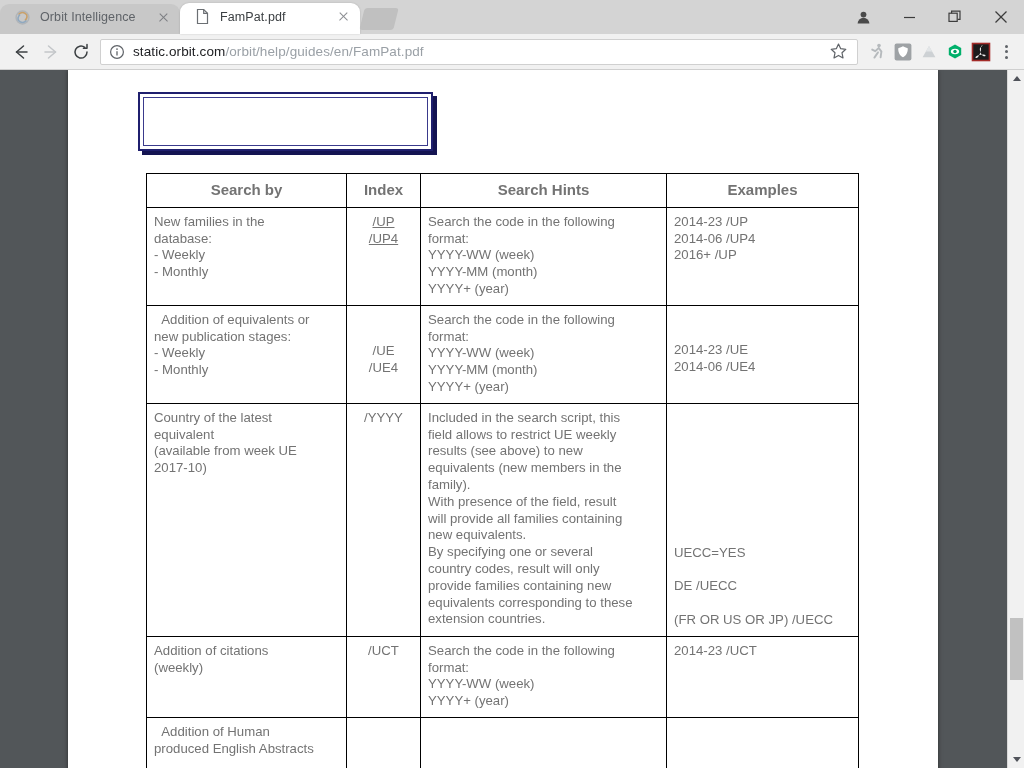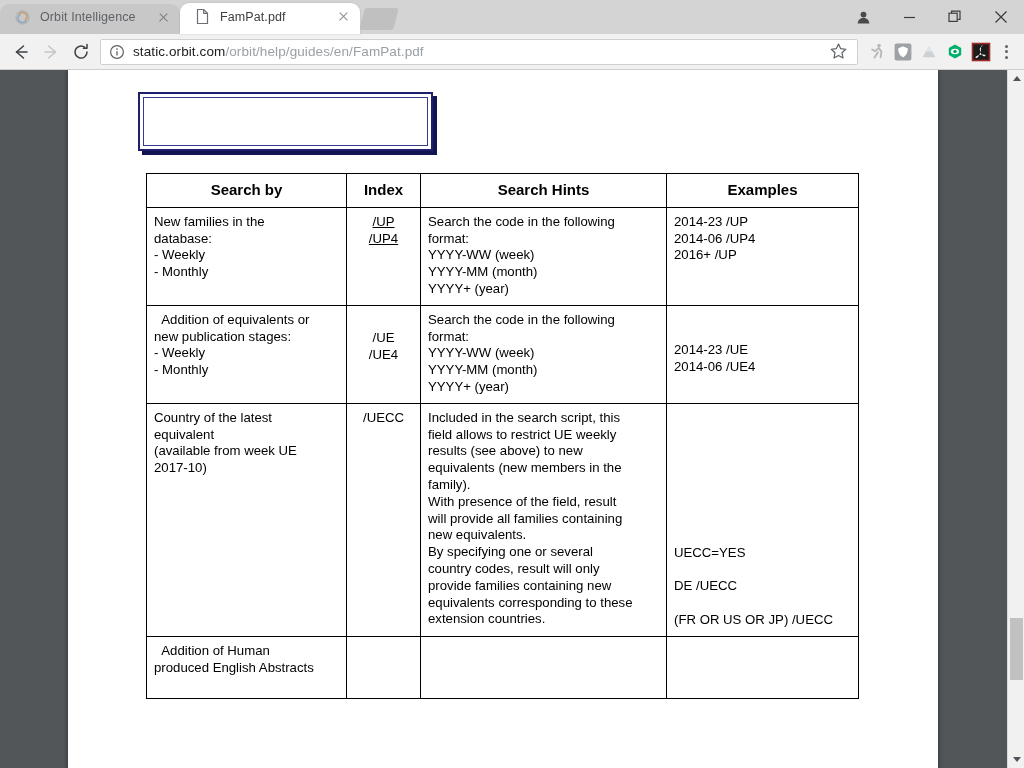--- a/index.html
+++ b/index.html
@@ -194,21 +194,21 @@
     border-collapse: collapse;
     table-layout: fixed;
     background: #fff;
   }
   table.codes th, table.codes td {
     border: 1.6px solid #000;
     vertical-align: top;
     padding: 6px 7px 7px 7px;
     font-size: 13.2px;
     line-height: 16.8px;
-    color: #000000;
+    color: #737373;
     font-family: "Liberation Sans", sans-serif;
   }
   table.codes th {
     text-align: center;
     font-weight: bold;
     font-size: 15px;
     vertical-align: middle;
     padding: 8px 4px;
   }
   .c-searchby { width: 200px; }
@@ -389,57 +389,67 @@
                 <td class="c-examples vmid" style="white-space: pre-wrap;">2014-23 /UP
 2014-06 /UP4
 2016+ /UP</td>
               </tr>
 
               <tr>
                 <td class="c-searchby" style="white-space: pre-wrap;">  Addition of equivalents or
 new publication stages:
 - Weekly
 - Monthly</td>
-                <td class="c-index" style="padding-top: 24px; white-space: pre-wrap;">/UE
+                <td class="c-index" style="padding-top: 37px; white-space: pre-wrap;">/UE
 /UE4</td>
                 <td class="c-hints" style="white-space: pre-wrap;">Search the code in the following
 format:
 YYYY-WW (week)
 YYYY-MM (month)
 YYYY+ (year)</td>
                 <td class="c-examples" style="padding-top: 36px; white-space: pre-wrap;">2014-23 /UE
 2014-06 /UE4</td>
               </tr>
 
               <tr>
                 <td class="c-searchby" style="white-space: pre-wrap;">Country of the latest
 equivalent
 (available from week UE
 2017-10)</td>
-                <td class="c-index" style="white-space: pre-wrap;">/UECC</td>
+                <td class="c-index" style="white-space: pre-wrap;">/YYYY</td>
                 <td class="c-hints" style="white-space: pre-wrap;">Included in the search script, this
 field allows to restrict UE weekly
 results (see above) to new
 equivalents (new members in the
 family).
 With presence of the field, result
 will provide all families containing
 new equivalents.
 By specifying one or several
 country codes, result will only
 provide families containing new
 equivalents corresponding to these
 extension countries.</td>
                 <td class="c-examples" style="padding-top: 141px; white-space: pre-wrap;">UECC=YES
 
 DE /UECC
 
 (FR OR US OR JP) /UECC</td>
               </tr>
 
+              <tr>
+                <td class="c-searchby" style="white-space: pre-wrap;">Addition of citations
+(weekly)</td>
+                <td class="c-index" style="white-space: pre-wrap;">/UCT</td>
+                <td class="c-hints" style="white-space: pre-wrap;">Search the code in the following
+format:
+YYYY-WW (week)
+YYYY+ (year)</td>
+                <td class="c-examples" style="white-space: pre-wrap;">2014-23 /UCT</td>
+              </tr>
 
               <tr style="height:62px;">
                 <td class="c-searchby" style="white-space: pre-wrap;">  Addition of Human
 produced English Abstracts</td>
                 <td class="c-index" style="white-space: pre-wrap;"></td>
                 <td class="c-hints" style="white-space: pre-wrap;"></td>
                 <td class="c-examples" style="white-space: pre-wrap;"></td>
               </tr>
             </tbody>
           </table>

